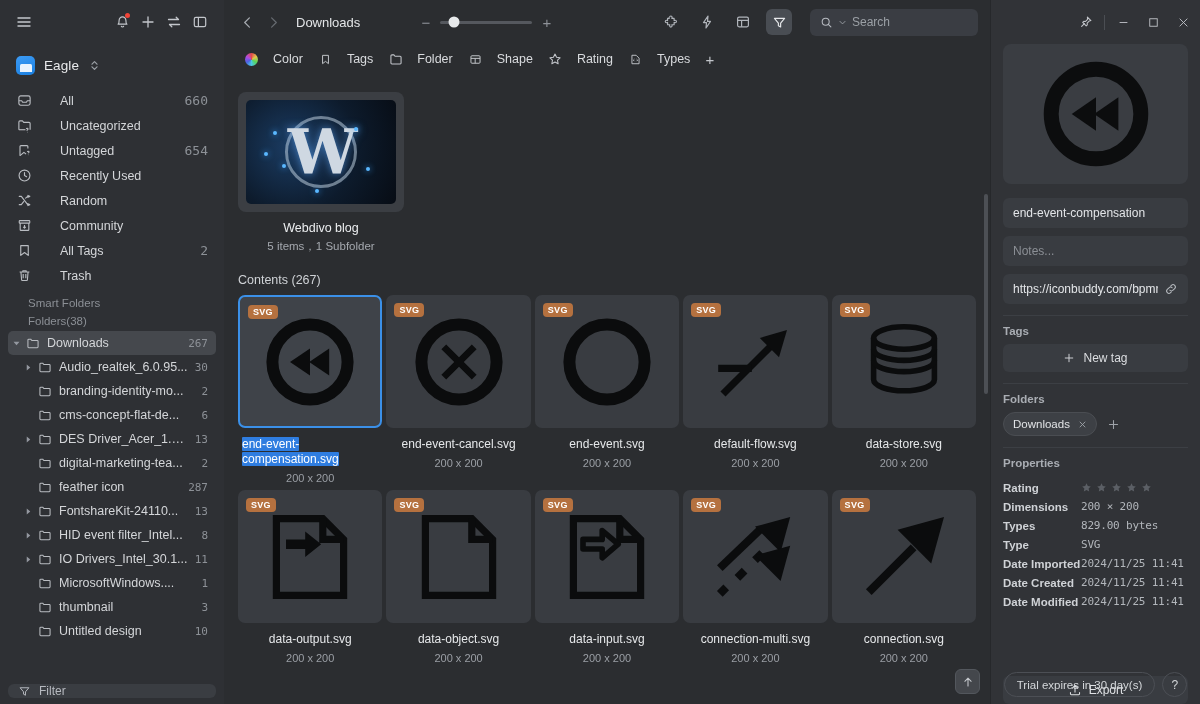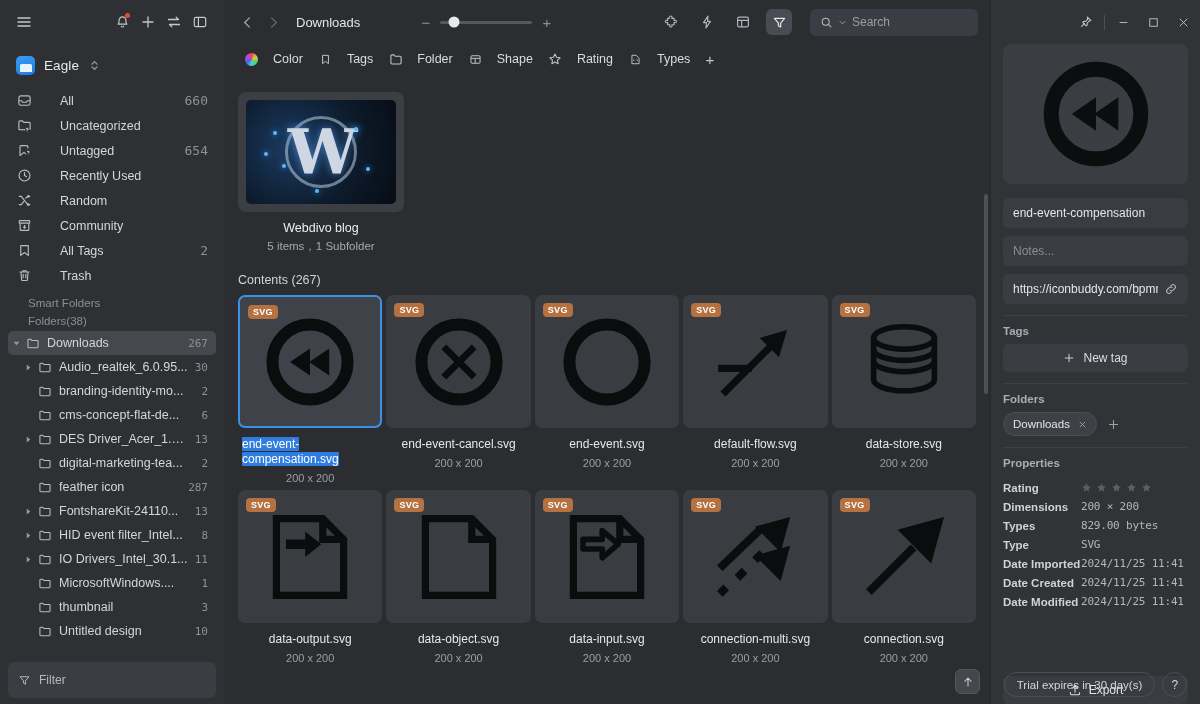--- a/index.html
+++ b/index.html
@@ -78,21 +78,21 @@
     color: #9498a0; font-size: 8px;
   }
   .folder-item .f-icon { width: 17px; flex:0 0 17px; display:flex; align-items:center; justify-content:center; color:#b9bcc1; margin-right:6px;}
   .folder-item .f-label { flex: 1; white-space: nowrap; overflow: hidden; text-overflow: ellipsis; }
   .folder-item .f-count { font-size: 11px; color: #8d9197; font-family: "DejaVu Sans Mono", monospace; margin-left:6px;}
   .folder-item.child { padding-left: 12px; }
   .folder-item.root .f-label { font-weight: normal; }
 
   .filter-bar {
     position: absolute; left: 8px; right: 8px; bottom: 6px;
-    height: 36px; background: #3a3d42; border-radius: 6px;
+    height: 14px; background: #3a3d42; border-radius: 6px;
     display: flex; align-items: center; gap: 8px; padding: 0 10px;
     font-size: 12px; color: #b6b9bf;
   }
 
   
   .main {
     flex: 1; height: 704px; background: #2b2d30;
     display: flex; flex-direction: column; position: relative;
     min-width: 0;
   }

